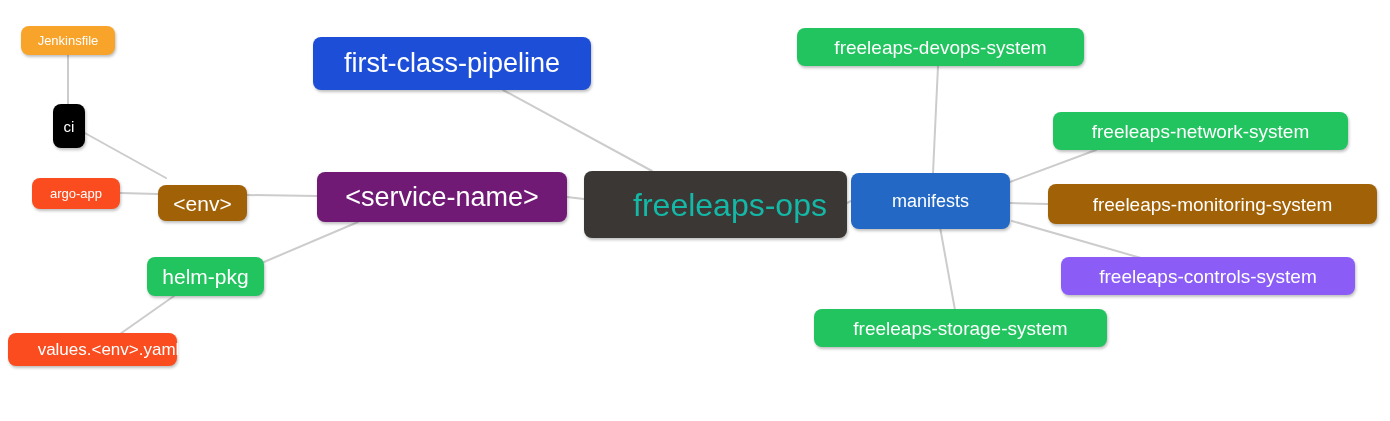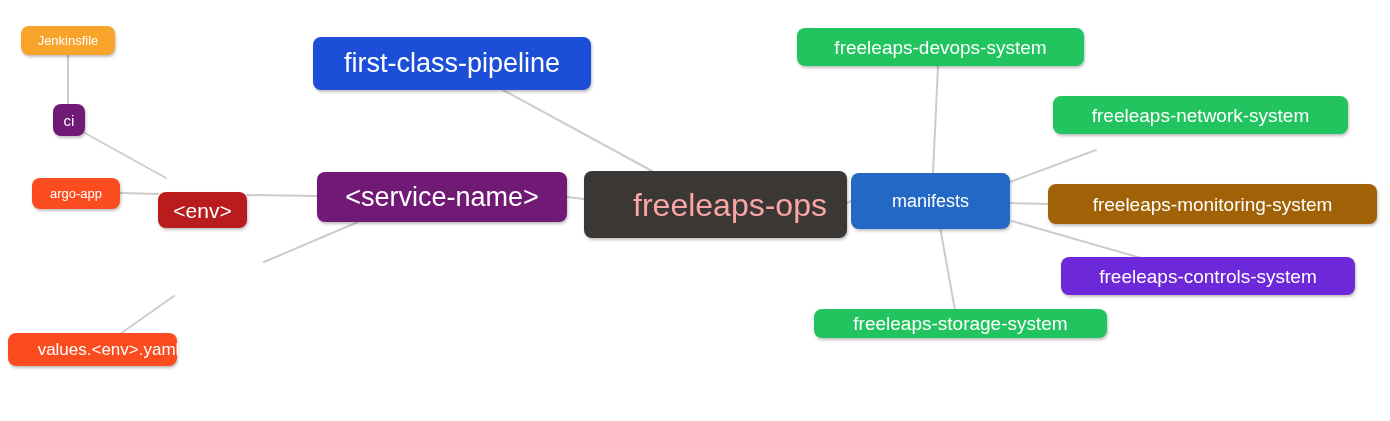--- a/index.html
+++ b/index.html
@@ -51,26 +51,27 @@
       <line x1="567" y1="197" x2="584" y2="199" stroke="#cccccc" stroke-width="2" stroke-linecap="round"></line>
       <line x1="847" y1="203" x2="851" y2="201" stroke="#cccccc" stroke-width="2" stroke-linecap="round"></line>
       <line x1="933" y1="173" x2="938" y2="66" stroke="#cccccc" stroke-width="2" stroke-linecap="round"></line>
       <line x1="1010" y1="182" x2="1096" y2="150" stroke="#cccccc" stroke-width="2" stroke-linecap="round"></line>
       <line x1="1010" y1="203" x2="1048" y2="204" stroke="#cccccc" stroke-width="2" stroke-linecap="round"></line>
       <line x1="1012" y1="221" x2="1141" y2="258" stroke="#cccccc" stroke-width="2" stroke-linecap="round"></line>
       <line x1="940" y1="227" x2="955" y2="310" stroke="#cccccc" stroke-width="2" stroke-linecap="round"></line>
     </svg>
 
   <div class="node" style="left: 21px; top: 26px; width: 94px; height: 29px; background: rgb(248, 164, 43); font-size: 13px; color: rgb(255, 255, 255);">Jenkinsfile</div>
-  <div class="node" style="left: 53px; top: 104px; width: 32px; height: 32px; background: #701a75; font-size: 15px; color: rgb(255, 255, 255);">ci</div>
+  <div class="node" style="left: 53px; top: 104px; width: 32px; height: 44px; background: #000000; font-size: 15px; color: rgb(255, 255, 255);">ci</div>
   <div class="node" style="left: 32px; top: 178px; width: 88px; height: 31px; background: rgb(250, 76, 30); font-size: 13px; color: rgb(255, 255, 255);">argo-app</div>
-  <div class="node" style="left: 158px; top: 192px; width: 89px; height: 36px; background: #b91c1c; font-size: 21px; color: rgb(255, 255, 255);">&lt;env&gt;</div>
+  <div class="node" style="left: 158px; top: 185px; width: 89px; height: 36px; background: #a16207; font-size: 21px; color: rgb(255, 255, 255);">&lt;env&gt;</div>
+  <div class="node" style="left: 147px; top: 257px; width: 117px; height: 39px; background: rgb(33, 196, 94); font-size: 21px; color: rgb(255, 255, 255);">helm-pkg</div>
   <div class="node" style="left: 8px; top: 333px; width: 169px; height: 33px; background: rgb(250, 76, 30); font-size: 17px; color: rgb(255, 255, 255); padding-left: 32px;">values.&lt;env&gt;.yaml</div>
   <div class="node" style="left: 313px; top: 37px; width: 278px; height: 53px; background: #1d4ed8; font-size: 27px; color: rgb(255, 255, 255);">first-class-pipeline</div>
   <div class="node" style="left: 317px; top: 172px; width: 250px; height: 50px; background: #701a75; font-size: 27px; color: rgb(255, 255, 255);">&lt;service-name&gt;</div>
-  <div class="node" style="left: 584px; top: 171px; width: 263px; height: 67px; background: rgb(59, 55, 52); font-size: 32px; color: #fca5a5; padding-left: 29px;">freeleaps-ops</div>
+  <div class="node" style="left: 584px; top: 171px; width: 263px; height: 67px; background: rgb(59, 55, 52); font-size: 32px; color: #14b8a6; padding-left: 29px;">freeleaps-ops</div>
   <div class="node" style="left: 851px; top: 173px; width: 159px; height: 56px; background: rgb(34, 104, 196); font-size: 18px; color: rgb(255, 255, 255);">manifests</div>
   <div class="node" style="left: 797px; top: 28px; width: 287px; height: 38px; background: rgb(33, 196, 94); font-size: 19px; color: rgb(255, 255, 255); text-align: right;">freeleaps-devops-system</div>
-  <div class="node" style="left: 1053px; top: 96px; width: 295px; height: 38px; background: rgb(33, 196, 94); font-size: 19px; color: rgb(255, 255, 255);">freeleaps-network-system</div>
+  <div class="node" style="left: 1053px; top: 112px; width: 295px; height: 38px; background: rgb(33, 196, 94); font-size: 19px; color: rgb(255, 255, 255);">freeleaps-network-system</div>
   <div class="node" style="left: 1048px; top: 184px; width: 329px; height: 40px; background: #a16207; font-size: 19px; color: rgb(255, 255, 255);">freeleaps-monitoring-system</div>
-  <div class="node" style="left: 1061px; top: 257px; width: 294px; height: 38px; background: #6d28d9; font-size: 19px; color: rgb(255, 255, 255);">freeleaps-controls-system</div>
-  <div class="node" style="left: 814px; top: 309px; width: 293px; height: 29px; background: rgb(33, 196, 94); font-size: 19px; color: rgb(255, 255, 255);">freeleaps-storage-system</div>
+  <div class="node" style="left: 1061px; top: 257px; width: 294px; height: 38px; background: #8b5cf6; font-size: 19px; color: rgb(255, 255, 255);">freeleaps-controls-system</div>
+  <div class="node" style="left: 814px; top: 309px; width: 293px; height: 38px; background: rgb(33, 196, 94); font-size: 19px; color: rgb(255, 255, 255);">freeleaps-storage-system</div>
 </div>
 
 </body></html>

